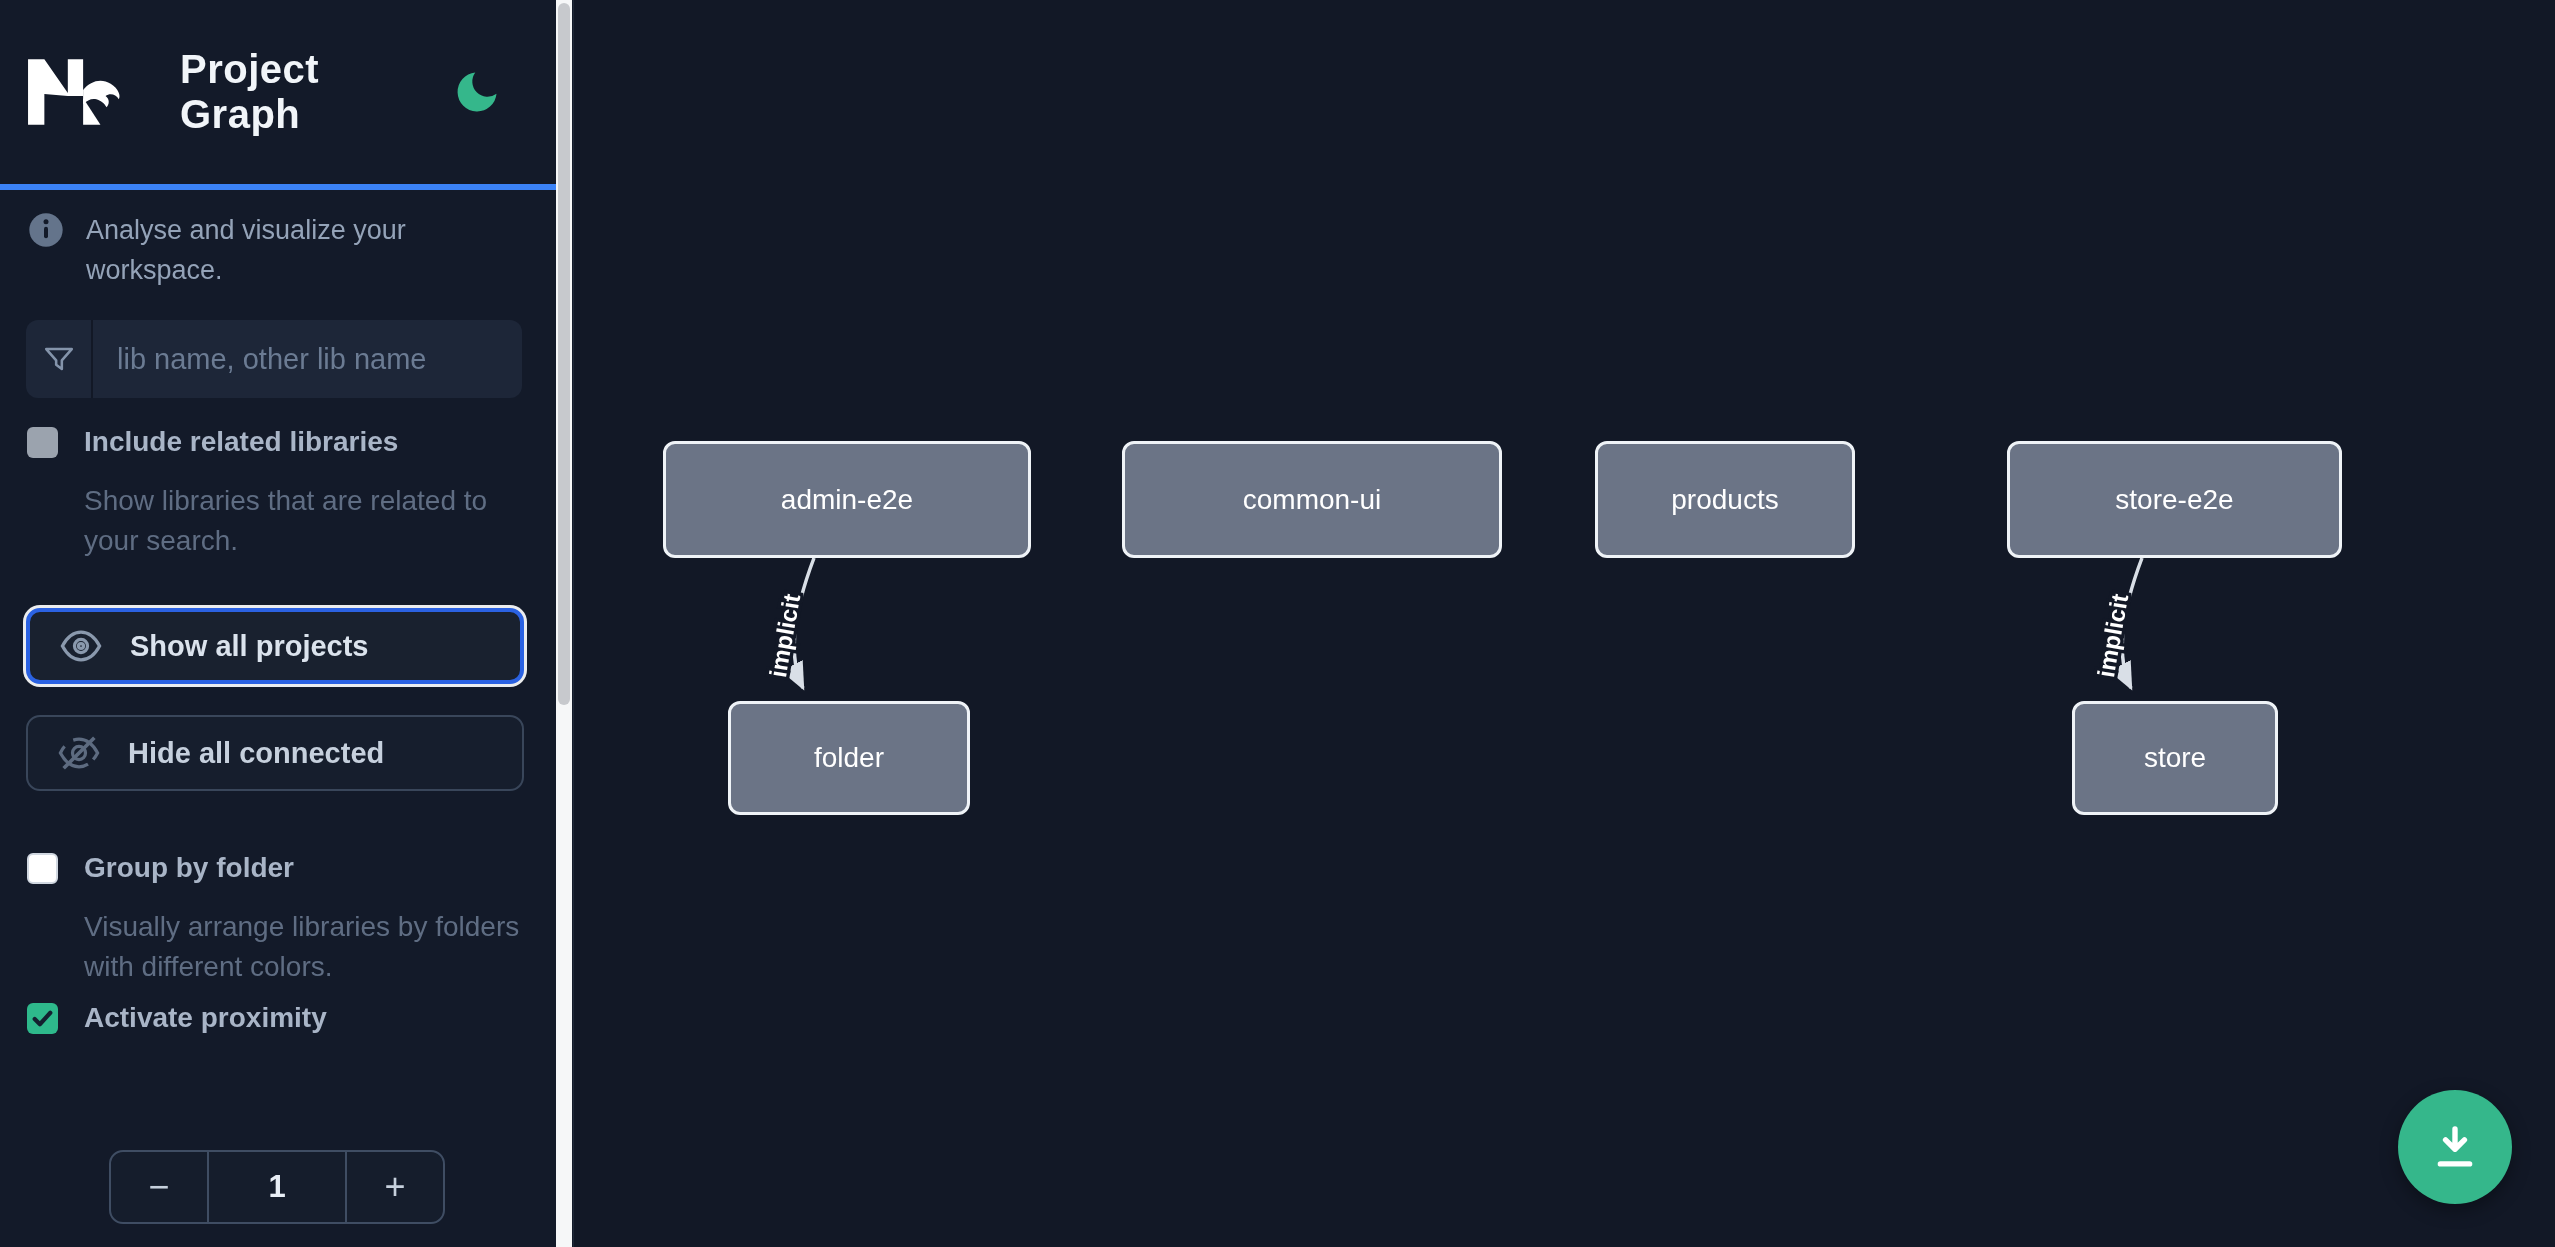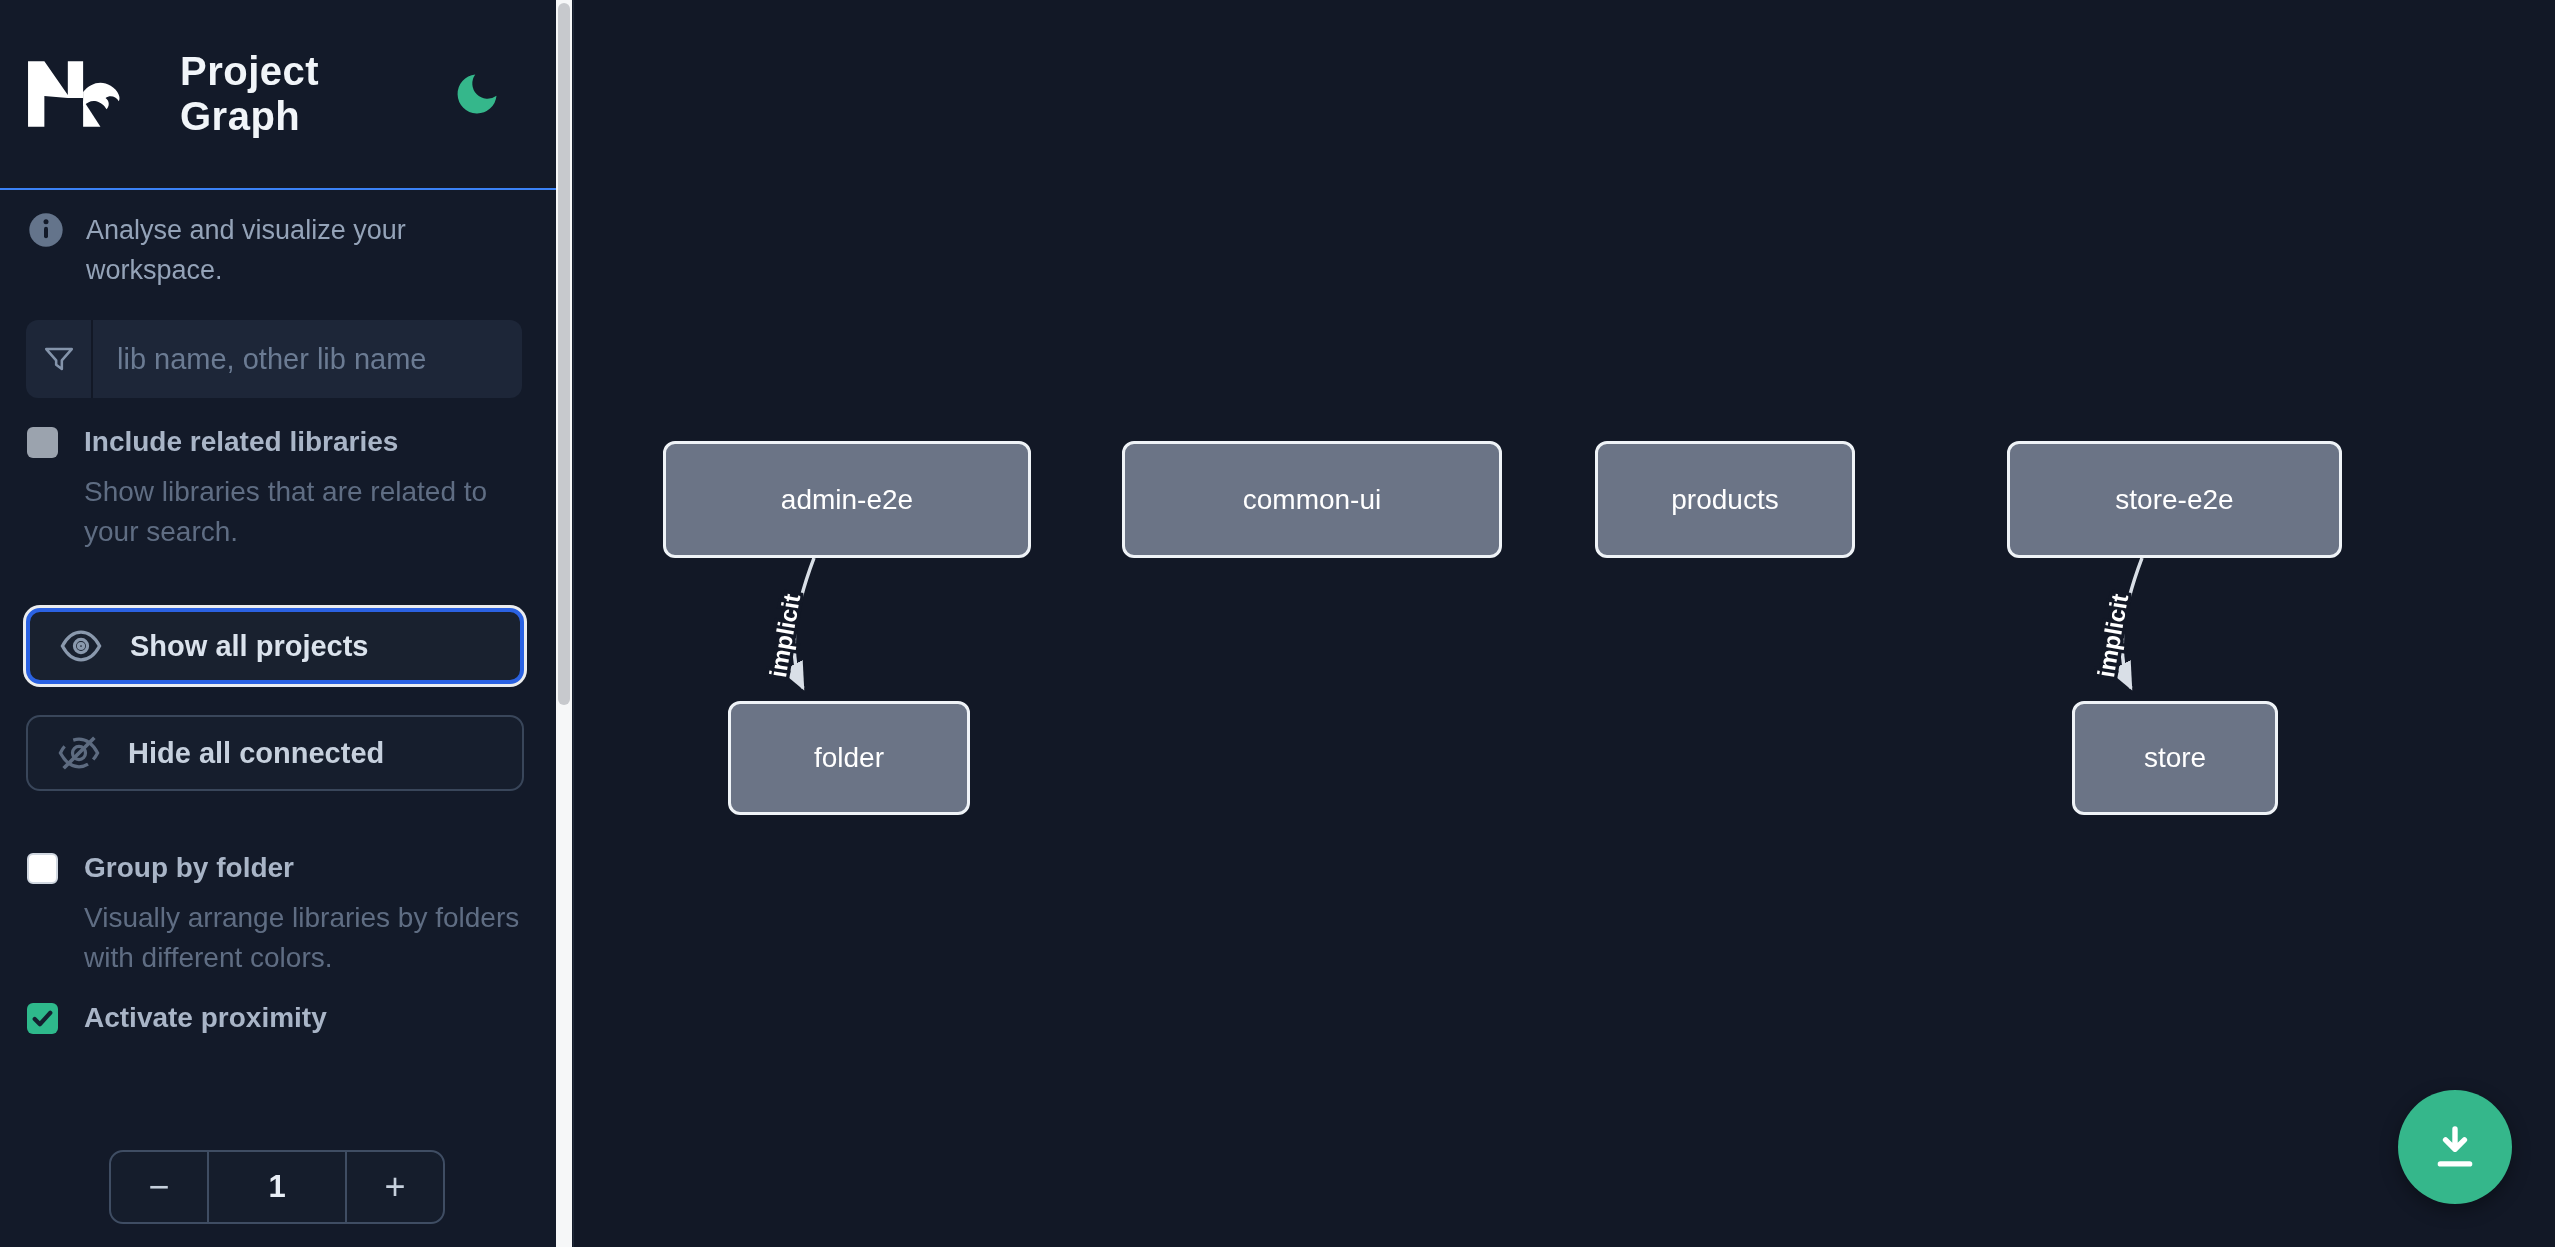--- a/index.html
+++ b/index.html
@@ -7,21 +7,21 @@
               font-family:"Liberation Sans", sans-serif; background:#121826; }
   .app { position:relative; width:2555px; height:1247px; }
 
   
   .sidebar { position:absolute; left:0; top:0; width:573px; height:1247px;
              background:#131a29; }
   .sidebar-inner { position:absolute; left:0; top:0; width:556px; height:1247px; }
 
   .side-header { position:absolute; left:0; top:0; width:556px; height:190px;
                  display:flex; align-items:center; padding:0 26px;
-                 border-bottom:2px solid #3b82f6; }
+                 border-bottom:6px solid #3b82f6; }
   .nx-logo { width:102px; height:70px; flex:0 0 auto; }
   .app-title { margin-left:52px; font-size:40px; font-weight:600; color:#f1f5f9;
                letter-spacing:.5px; }
   .theme-toggle { margin-left:auto; margin-right:24px; width:58px; height:58px;
                   display:flex; align-items:center; justify-content:center;
                   cursor:pointer; background:none; border:none; }
 
   .info-row { position:absolute; left:26px; top:210px; width:500px;
               display:flex; align-items:flex-start; gap:20px; }
   .info-icon { width:40px; height:40px; flex:0 0 auto; }
@@ -40,21 +40,21 @@
   .toggle-block { position:absolute; left:27px; width:500px; display:flex;
                   align-items:flex-start; }
   .checkbox { width:31px; height:31px; border-radius:6px; margin-top:3px;
               flex:0 0 auto; cursor:pointer; position:relative; }
   .cb-gray  { background:#9ba3ae; }
   .cb-white { background:#ffffff; border:2px solid #d0d7e0; }
   .cb-green { background:#2eb98b; }
   .cb-green svg { position:absolute; inset:3px; }
   .toggle-text { margin-left:26px; width:470px; }
   .toggle-label { font-size:28px; font-weight:600; color:#a9b5c7; line-height:36px; }
-  .toggle-desc  { font-size:28px; color:#5f6d83; line-height:40px; margin-top:12px; }
+  .toggle-desc  { font-size:28px; color:#5f6d83; line-height:40px; margin-top:21px; }
 
   .side-btn { position:absolute; left:26px; width:498px; height:76px;
               display:flex; align-items:center; gap:26px; padding:0 28px;
               border-radius:14px; cursor:pointer; font-family:"Liberation Sans",sans-serif; }
   .btn-show { top:608px; background:#19212f; border:4px solid #2b62e2;
               box-shadow:0 0 0 3px rgba(255,255,255,.92); }
   .btn-hide { top:715px; background:#161e2d; border:2px solid #39465a; }
   .side-btn .btn-label { font-size:29px; font-weight:600; color:#dbe3ed; }
   .btn-hide .btn-label { color:#c6d0dd; }
   .btn-icon { width:46px; height:46px; flex:0 0 auto; }

